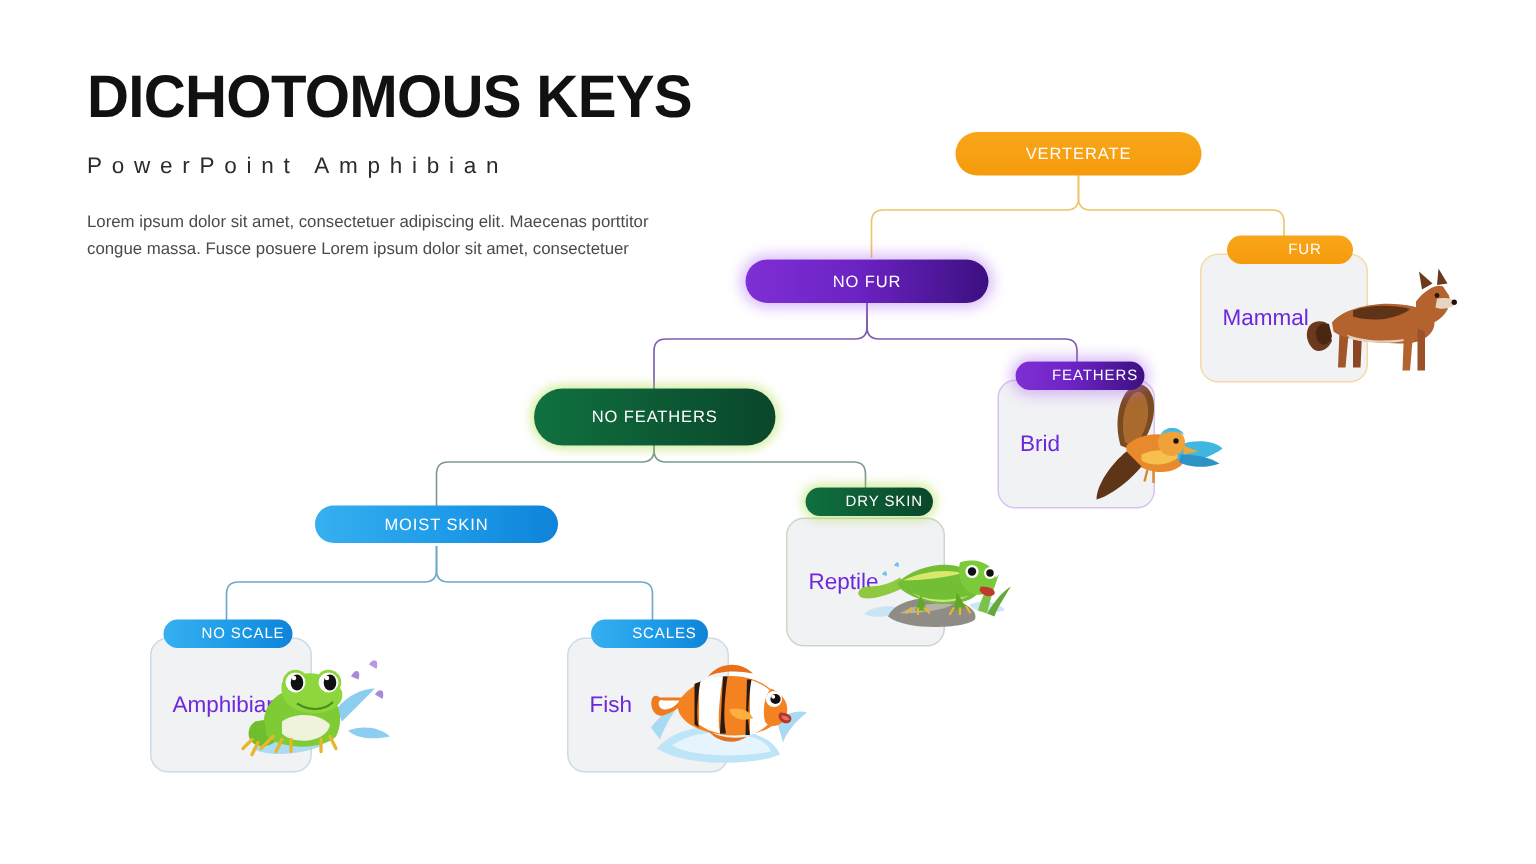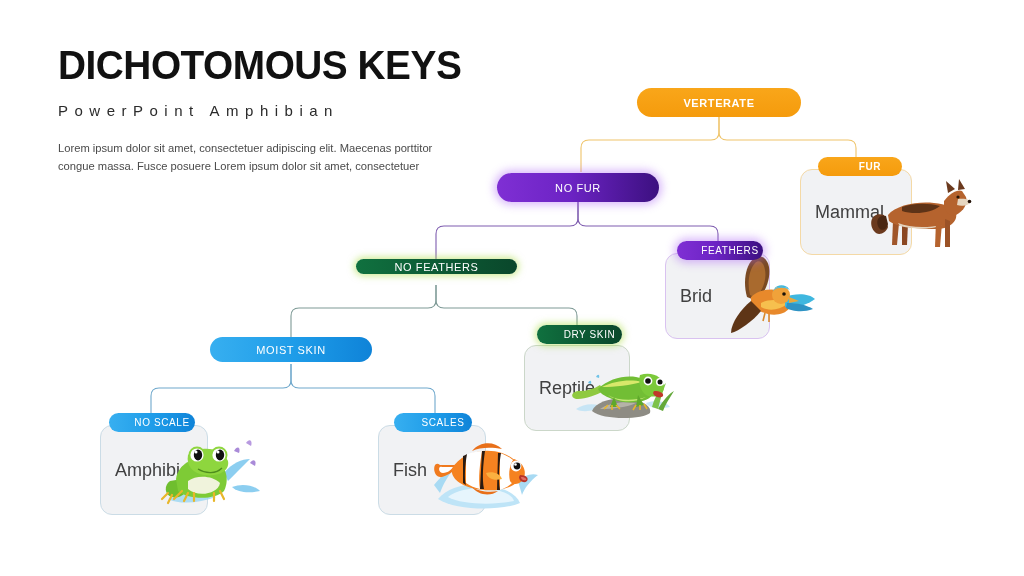--- a/index.html
+++ b/index.html
@@ -67,21 +67,20 @@
     font-size: 11px;
     letter-spacing: 0.6px;
     white-space: nowrap;
     box-sizing: border-box;
     font-weight: 400;
   }
   .pill.small { font-size: 10px; padding-left: 20px; }
 
   .pill-orange {
     background: linear-gradient(180deg, #F9A61A 0%, #F59B0C 100%);
-    font-weight: bold;
   }
   .pill-purple {
     background: linear-gradient(90deg, #7F2FD4 0%, #6C23C4 45%, #3C1080 100%);
     box-shadow: 0 0 9px 3px rgba(170,100,245,0.45);
   }
   .pill-green {
     background: linear-gradient(90deg, #10713F 0%, #0C5934 55%, #0A472B 100%);
     box-shadow: 0 0 7px 2px rgba(168,220,60,0.55);
   }
   .pill-blue {
@@ -98,22 +97,22 @@
   .card.tint-orange { border: 1px solid #F4D9A6; }
   .card.tint-purple { border: 1px solid #D9C2F0; }
   .card.tint-green  { border: 1px solid #CBD7C9; }
   .card.tint-blue   { border: 1px solid #CBDCE6; }
 
   .card-label {
     position: absolute;
     left: 14px;
     top: 50%;
     transform: translateY(-50%);
-    font-size: 18px;
-    color: #404040;
+    font-size: 15px;
+    color: #6d28d9;
     white-space: nowrap;
   }
   .card-art {
     position: absolute;
     pointer-events: none;
     overflow: visible;
   }
   .pill-on-card { z-index: 5; }
   .card-wrap { position: absolute; }
 </style>
@@ -219,21 +218,21 @@
 
         <path d="M76,44 L86,48 L76,50 Z" fill="#E8A83B"></path>
 
         <circle cx="71" cy="41" r="1.8" fill="#1A1208"></circle>
 
         <path d="M52,60 L50,68 M56,61 L56,69" stroke="#D9892B" stroke-width="1.6" fill="none"></path>
       </g>
     </svg>
   </div>
 
-  <div class="pill pill-green" style="left:356px; top:259px; width:161px; height:15px;">
+  <div class="pill pill-green" style="left:356px; top:259px; width:161px; height:38px;">
     <span>NO FEATHERS</span>
   </div>
 
   <div class="card-wrap" style="left:524px; top:325px;">
     <div class="card tint-green" style="left:0; top:20px; width:106px; height:86px;padding-left:29px;">
       <span class="card-label">Reptile</span>
     </div>
     <div class="pill pill-green pill-on-card small" style="left:13px; top:0; width:85px; height:19px;">
       <span>DRY SKIN</span>
     </div>

